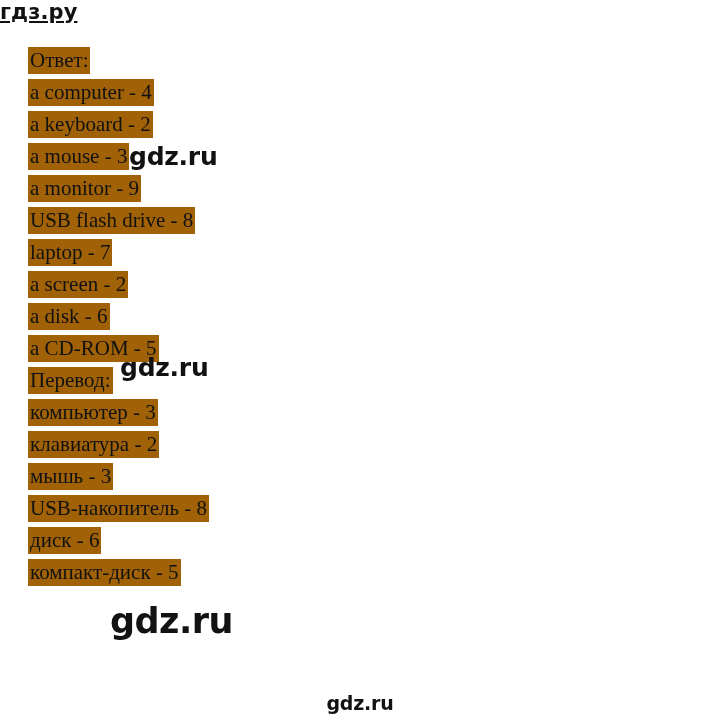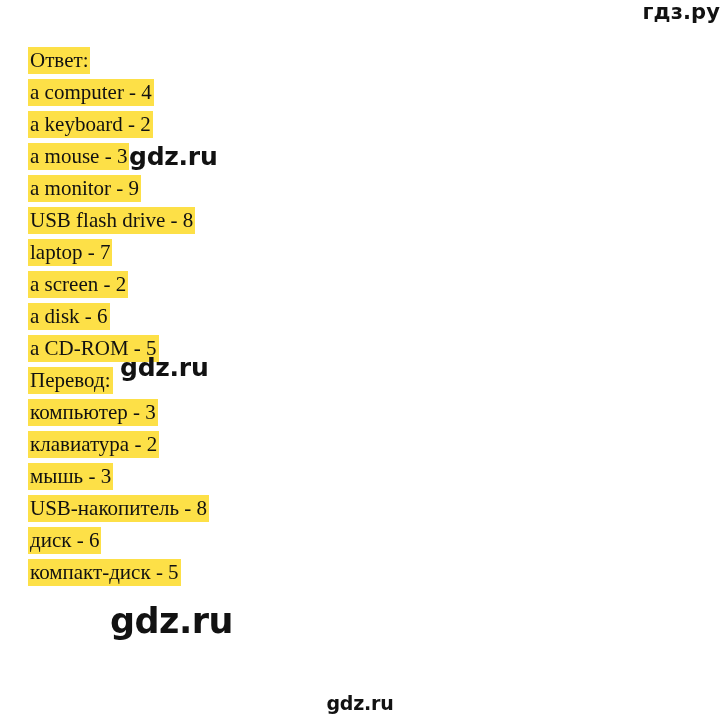--- a/index.html
+++ b/index.html
@@ -32,23 +32,24 @@
     color: #121212;
     letter-spacing: -0.01em;
     white-space: nowrap;
     line-height: 1;
     user-select: none;
   }
   .wm-top {
     left: 0;
     right: 0;
     top: 2px;
-    text-align: right;
+    text-align: left;
     font-size: 21px;
     letter-spacing: 0.005em;
+    text-decoration: underline;
   }
   .wm-bottom {
     left: 0;
     right: 0;
     top: 694px;
     text-align: center;
     font-size: 19px;
   }
   .wm-a {
     left: 129px;
@@ -74,21 +75,21 @@
     top: 44px;
     width: 640px;
   }
   .line {
     height: 32px;
     line-height: 32px;
     font-size: 21px;
     white-space: nowrap;
   }
   .line > span {
-    background: #fde047;
+    background: #a16207;
     padding: 1px 2px 2px 2px;
     box-decoration-break: clone;
     -webkit-box-decoration-break: clone;
   }
 </style>
 </head>
 <body>
 
 <div class="page">
 

